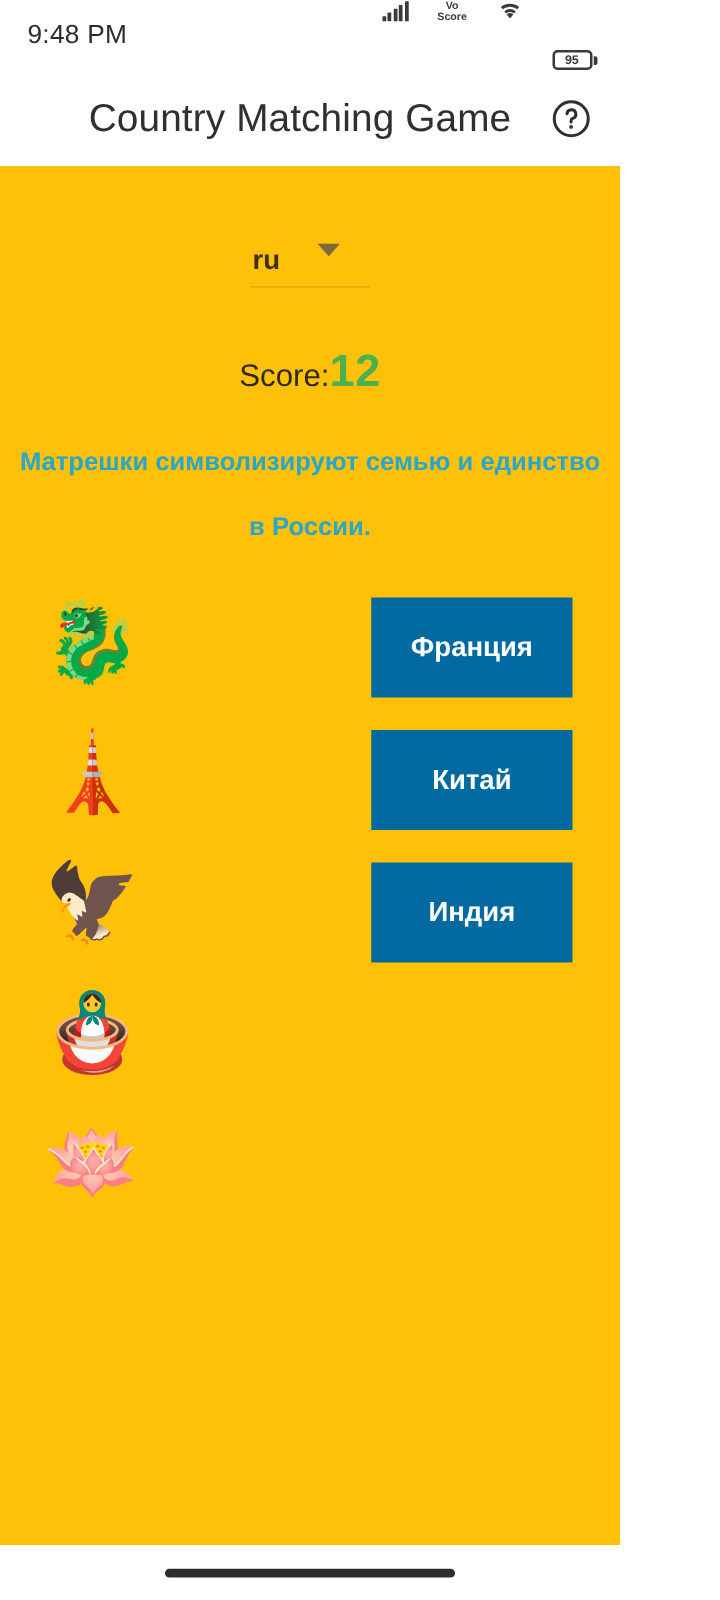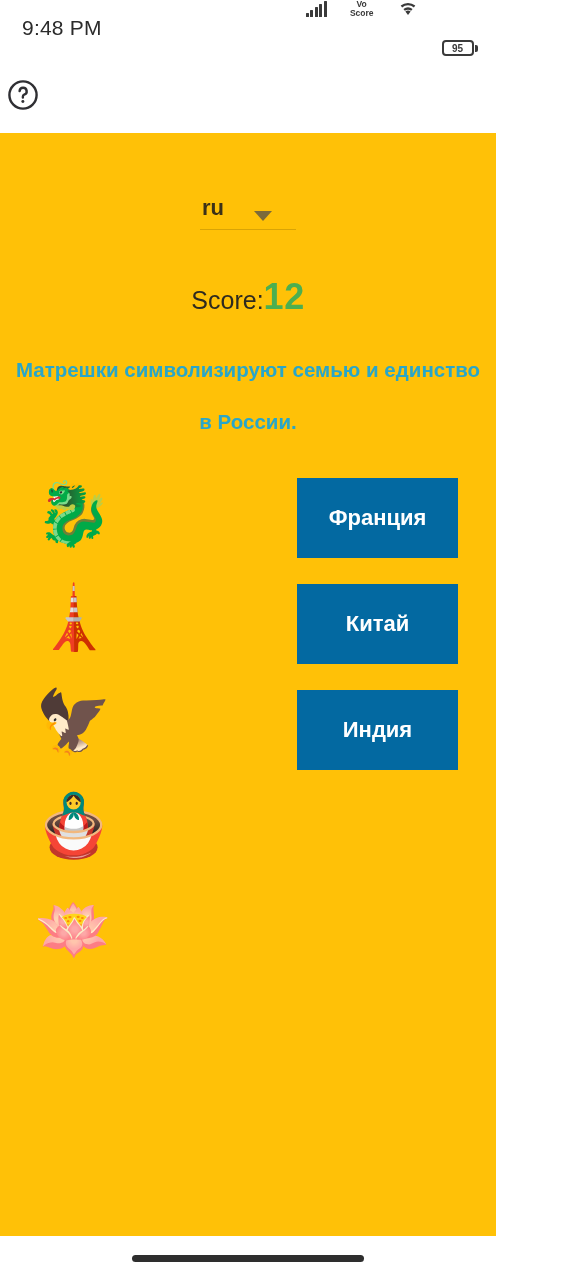--- a/index.html
+++ b/index.html
@@ -89,21 +89,21 @@
   }
 
   .lang-row {
     display:flex; justify-content:center;
     padding-top:62px;
   }
   .lang-select {
     min-width:96px;
     border-bottom:1px solid rgba(120,90,0,.28);
     padding:0 2px 8px 2px;
-    display:flex; align-items:flex-end; gap:30px;
+    display:flex; align-items:flex-start; gap:30px;
   }
   .lang-value {
     font-size:22px; font-weight:bold; color:#3c3118;
   }
   .caret {
     width:0; height:0;
     border-left:9px solid transparent;
     border-right:9px solid transparent;
     border-top:10px solid #7b6a3a;
   }
@@ -199,20 +199,21 @@
       <div class="battery">
         <div class="batt-body">
           <span class="batt-num">95</span>
         </div>
         <div class="batt-tip"></div>
       </div>
     </div>
   </div>
 
   <div class="app-bar">
+    <div class="app-title">Country Matching Game</div>
     <div class="help-btn">
       <svg class="help-ic" viewBox="0 0 24 24">
         <circle cx="12" cy="12" r="9.6" fill="none" stroke="#2f2f33" stroke-width="1.7"></circle>
         <path d="M9.6 9.2a2.5 2.5 0 1 1 3.2 2.6c-.7.25-.9.75-.9 1.5v.5" fill="none" stroke="#2f2f33" stroke-width="1.7" stroke-linecap="round"></path>
         <circle cx="11.9" cy="16.6" r="1.05" fill="#2f2f33"></circle>
       </svg>
     </div>
   </div>
 
   <div class="game-body">

